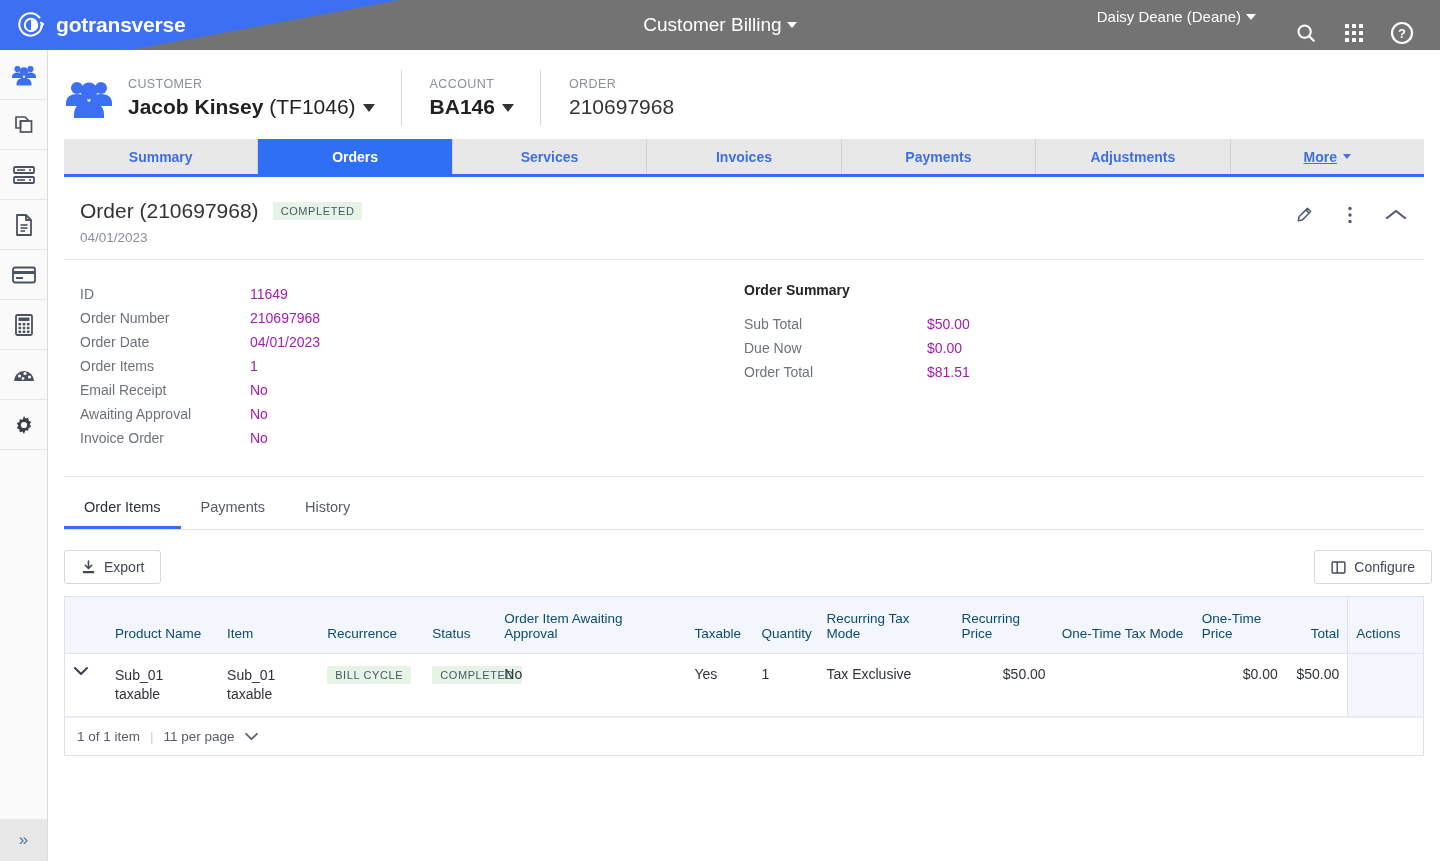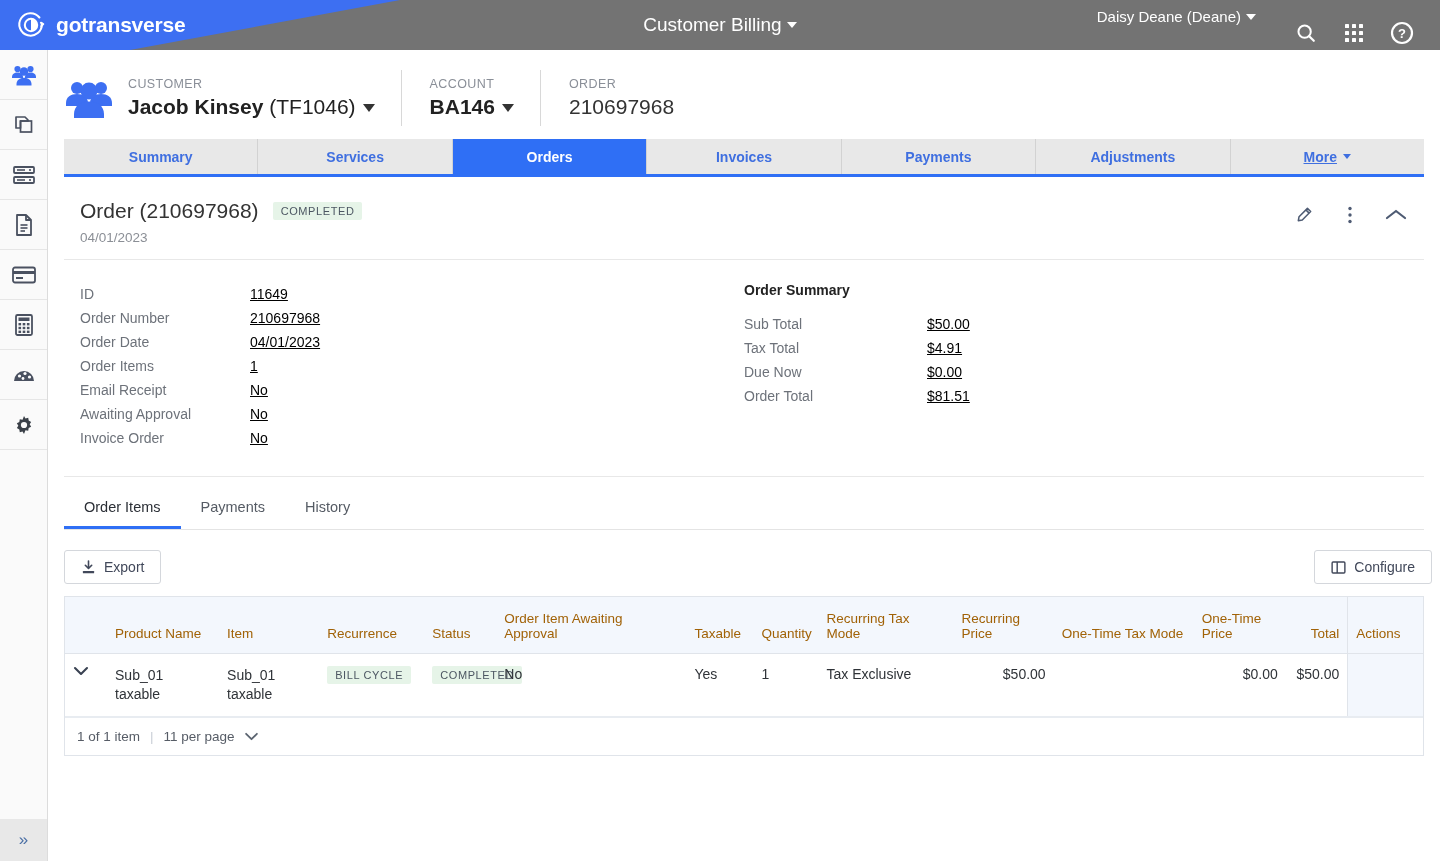--- a/index.html
+++ b/index.html
@@ -161,21 +161,21 @@
   }
 
   .info-cols {
     display: flex; padding: 22px 16px 26px 16px;
     border-bottom: 1px solid #e8e8e8;
   }
   .info-col { flex: 0 0 50%; }
   .sec-title { font-size: 14px; font-weight: bold; color: #222; margin-bottom: 14px; }
   .kv { display: flex; font-size: 14px; line-height: 24px; }
   .kv .k { width: 170px; color: #6d727a; }
-  .kv .v { color: #000000; text-decoration: underline; }
+  .kv .v { color: #a21caf; }
   .info-col.right .kv .k { width: 183px; }
 
   
   .subtabs {
     display: flex; gap: 0; margin: 0 16px;
     border-bottom: 1px solid #e4e4e4;
     padding-top: 14px;
   }
   .subtab {
     font-size: 14.5px; color: #555b64;
@@ -194,21 +194,21 @@
     border: 1px solid #d4d7dc; background: #fff;
     color: #41485a; font-size: 14px;
     padding: 8px 16px; border-radius: 3px; cursor: pointer;
   }
 
   
   .tbl-wrap { margin: 0 16px; border: 1px solid #e0e4ea; }
   table { width: 100%; border-collapse: collapse; table-layout: fixed; }
   thead th {
     background: #f3f7fd;
-    color: #a16207; font-size: 13.5px; font-weight: normal;
+    color: #0c4a6e; font-size: 13.5px; font-weight: normal;
     text-align: left; vertical-align: bottom;
     padding: 10px 8px 12px 8px;
     height: 56px;
     border-bottom: 1px solid #e0e4ea;
   }
   thead th.num { text-align: right; }
   thead th.sep-l { border-left: 1px solid #e0e4ea; }
   tbody td {
     font-size: 14px; color: #2f3338;
     padding: 12px 8px; vertical-align: top;
@@ -403,25 +403,25 @@
     <div class="ctx-block pad">
       <div class="ctx-label">ORDER</div>
       <div class="ctx-order-val">210697968</div>
     </div>
   </div>
 
   <div class="tabs">
     <div class="tab">
         <span>Summary</span>
       </div>
+    <div class="tab active">
+        <span>Orders</span>
+      </div>
     <div class="tab">
         <span>Services</span>
-      </div>
-    <div class="tab active">
-        <span>Orders</span>
       </div>
     <div class="tab">
         <span>Invoices</span>
       </div>
     <div class="tab">
         <span>Payments</span>
       </div>
     <div class="tab">
         <span>Adjustments</span>
       </div>
@@ -494,24 +494,20 @@
             <div class="k">Invoice Order</div>
             <div class="v">No</div>
           </div>
       </div>
 
       <div class="info-col right">
         <div class="sec-title">Order Summary</div>
         <div class="kv">
             <div class="k">Sub Total</div>
             <div class="v">$50.00</div>
-          </div>
-        <div class="kv">
-            <div class="k">Tax Total</div>
-            <div class="v">$4.91</div>
           </div>
         <div class="kv">
             <div class="k">Due Now</div>
             <div class="v">$0.00</div>
           </div>
         <div class="kv">
             <div class="k">Order Total</div>
             <div class="v">$81.51</div>
           </div>
       </div>

